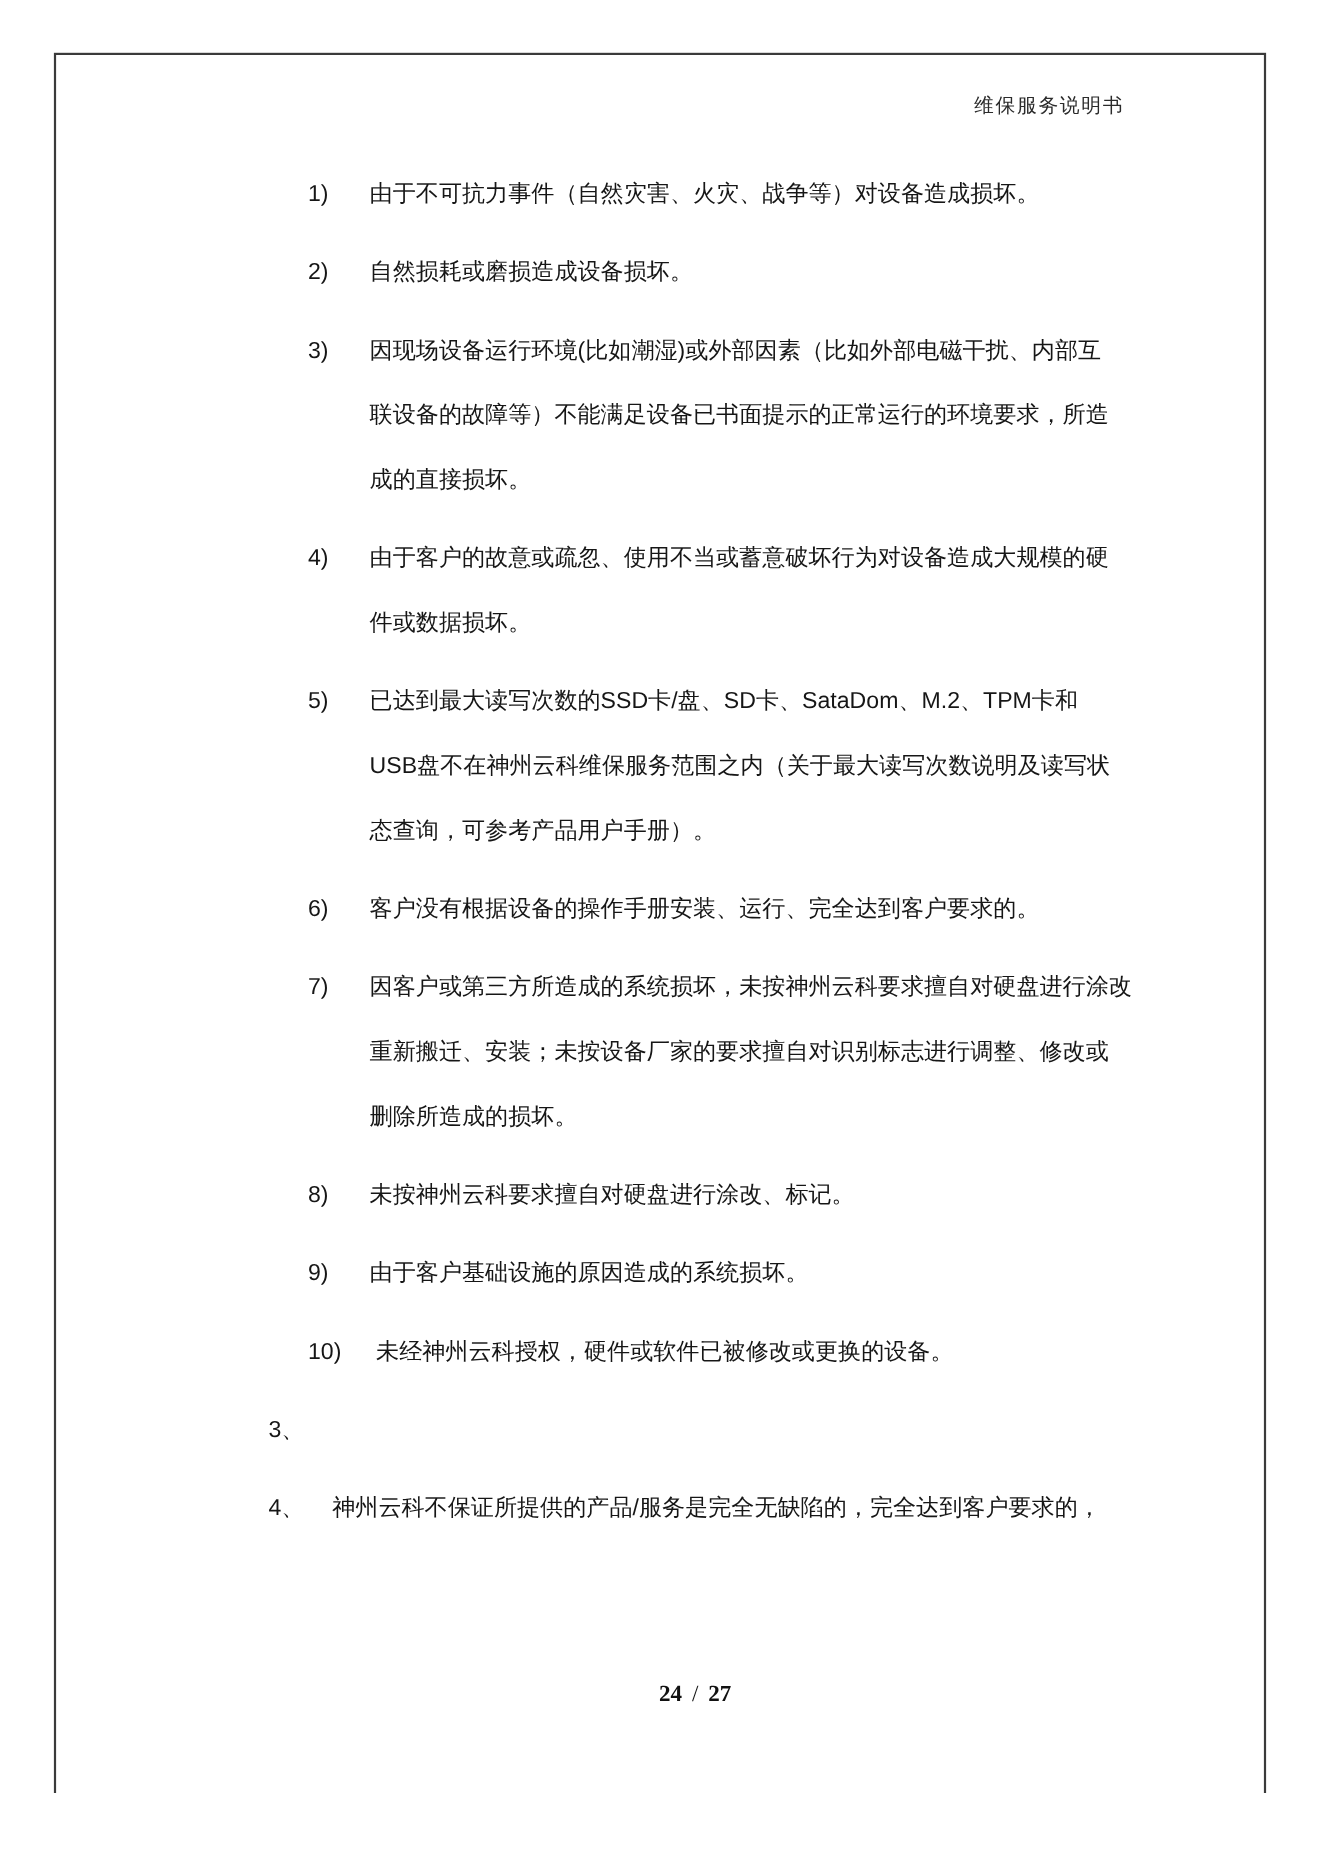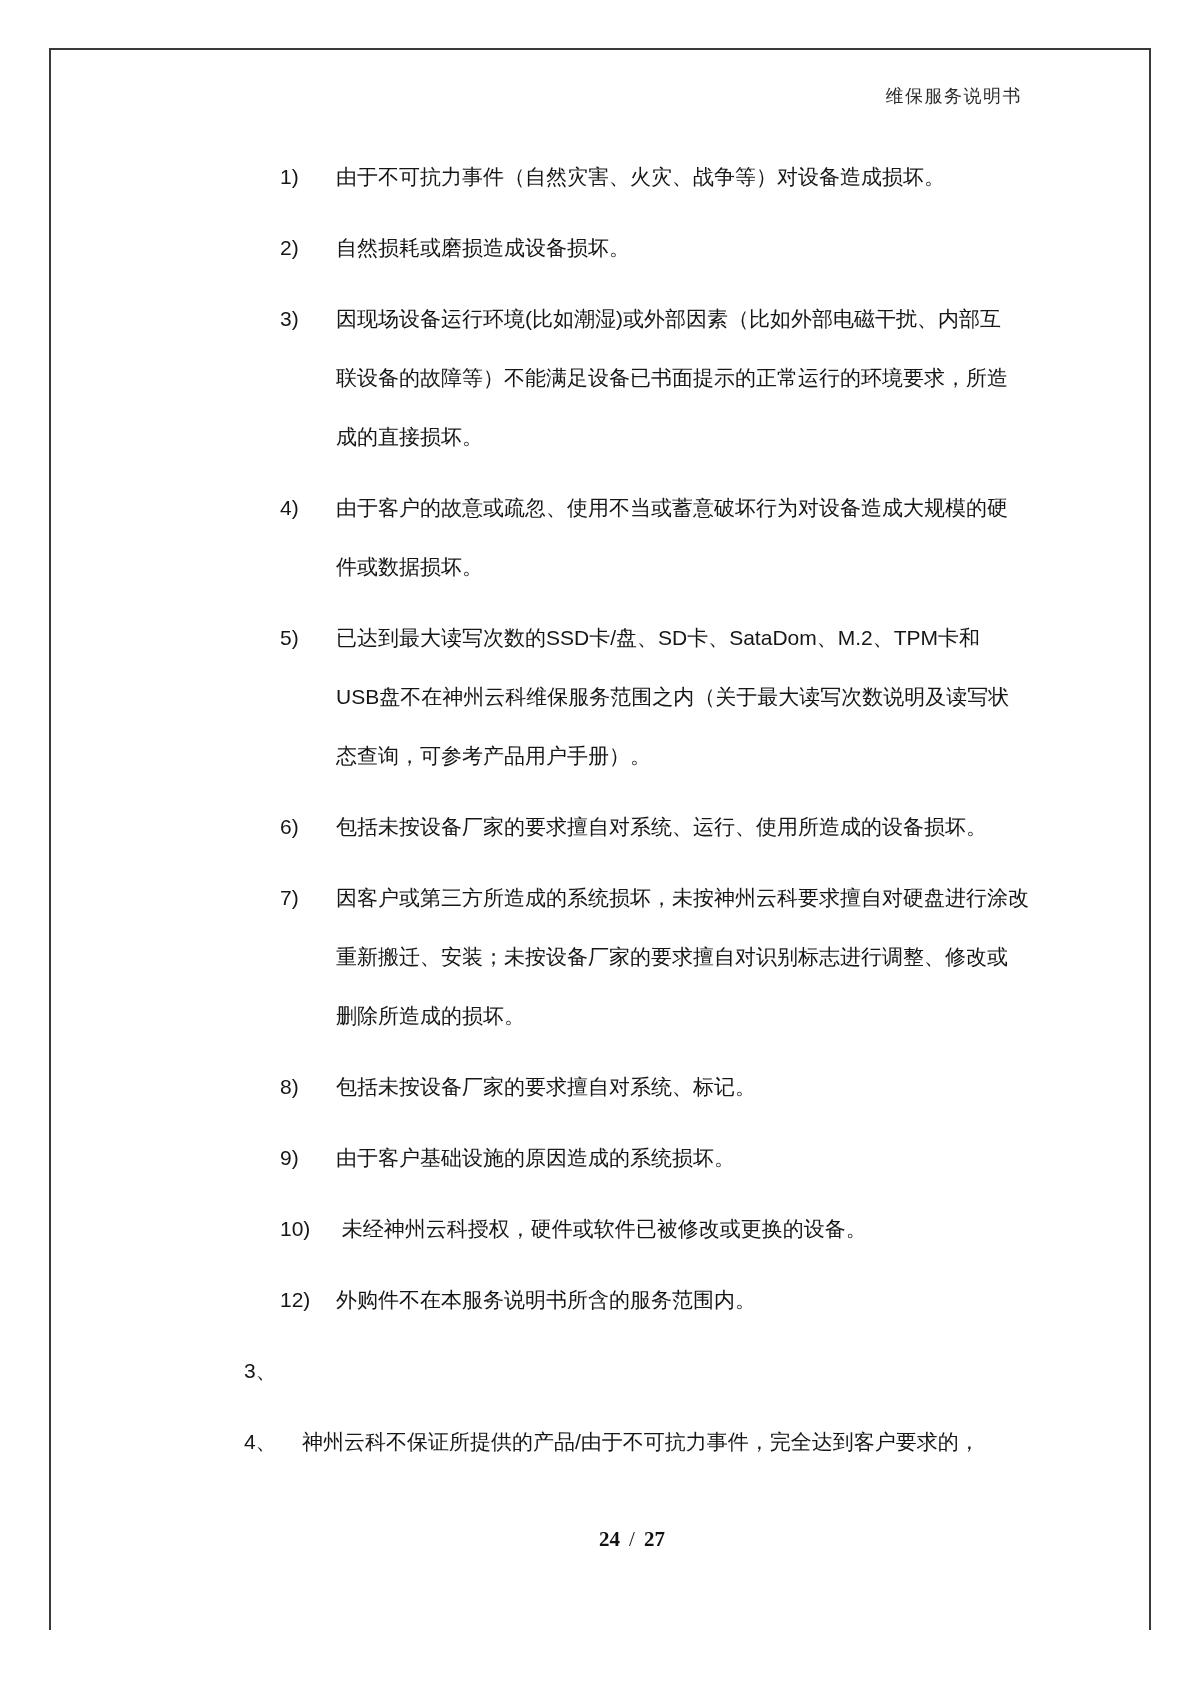--- a/index.html
+++ b/index.html
@@ -121,58 +121,54 @@
 
     <div class="item">
       <span class="num">5)</span>
       <span class="text">已达到最大读写次数的SSD卡/盘、SD卡、SataDom、M.2、TPM卡和
 USB盘不在神州云科维保服务范围之内（关于最大读写次数说明及读写状
 态查询，可参考产品用户手册）。</span>
     </div>
 
     <div class="item">
       <span class="num">6)</span>
-      <span class="text">包括未按设备厂家的要求擅自对系统、运行、使用所造成的设备损坏。</span>
+      <span class="text">客户没有根据设备的操作手册安装、运行、完全达到客户要求的。</span>
     </div>
 
     <div class="item">
       <span class="num">7)</span>
       <span class="text">因客户或第三方所造成的系统损坏，未按神州云科要求擅自对硬盘进行涂改
 重新搬迁、安装；未按设备厂家的要求擅自对识别标志进行调整、修改或
 删除所造成的损坏。</span>
     </div>
 
     <div class="item">
       <span class="num">8)</span>
-      <span class="text">包括未按设备厂家的要求擅自对系统、标记。</span>
+      <span class="text">未按神州云科要求擅自对硬盘进行涂改、标记。</span>
     </div>
 
     <div class="item">
       <span class="num">9)</span>
       <span class="text">由于客户基础设施的原因造成的系统损坏。</span>
     </div>
 
     <div class="item">
       <span class="num">10)</span>
       <span class="text"> 未经神州云科授权，硬件或软件已被修改或更换的设备。</span>
     </div>
 
 
-    <div class="item">
-      <span class="num">12)</span>
-      <span class="text">外购件不在本服务说明书所含的服务范围内。</span>
-    </div>
 
     <div class="item outer">
       <span class="num">3、</span>
     </div>
 
     <div class="item outer">
       <span class="num">4、</span>
-      <span class="text">神州云科不保证所提供的产品/由于不可抗力事件，完全达到客户要求的，</span>
+      <span class="text">神州云科不保证所提供的产品/服务是完全无缺陷的，完全达到客户要求的，</span>
     </div>
 
   </div>
 
   <div class="footer">
     <span class="pagenum">24</span><span class="sep">/</span><span class="pagenum">27</span>
   </div>
 
 </div>
 

